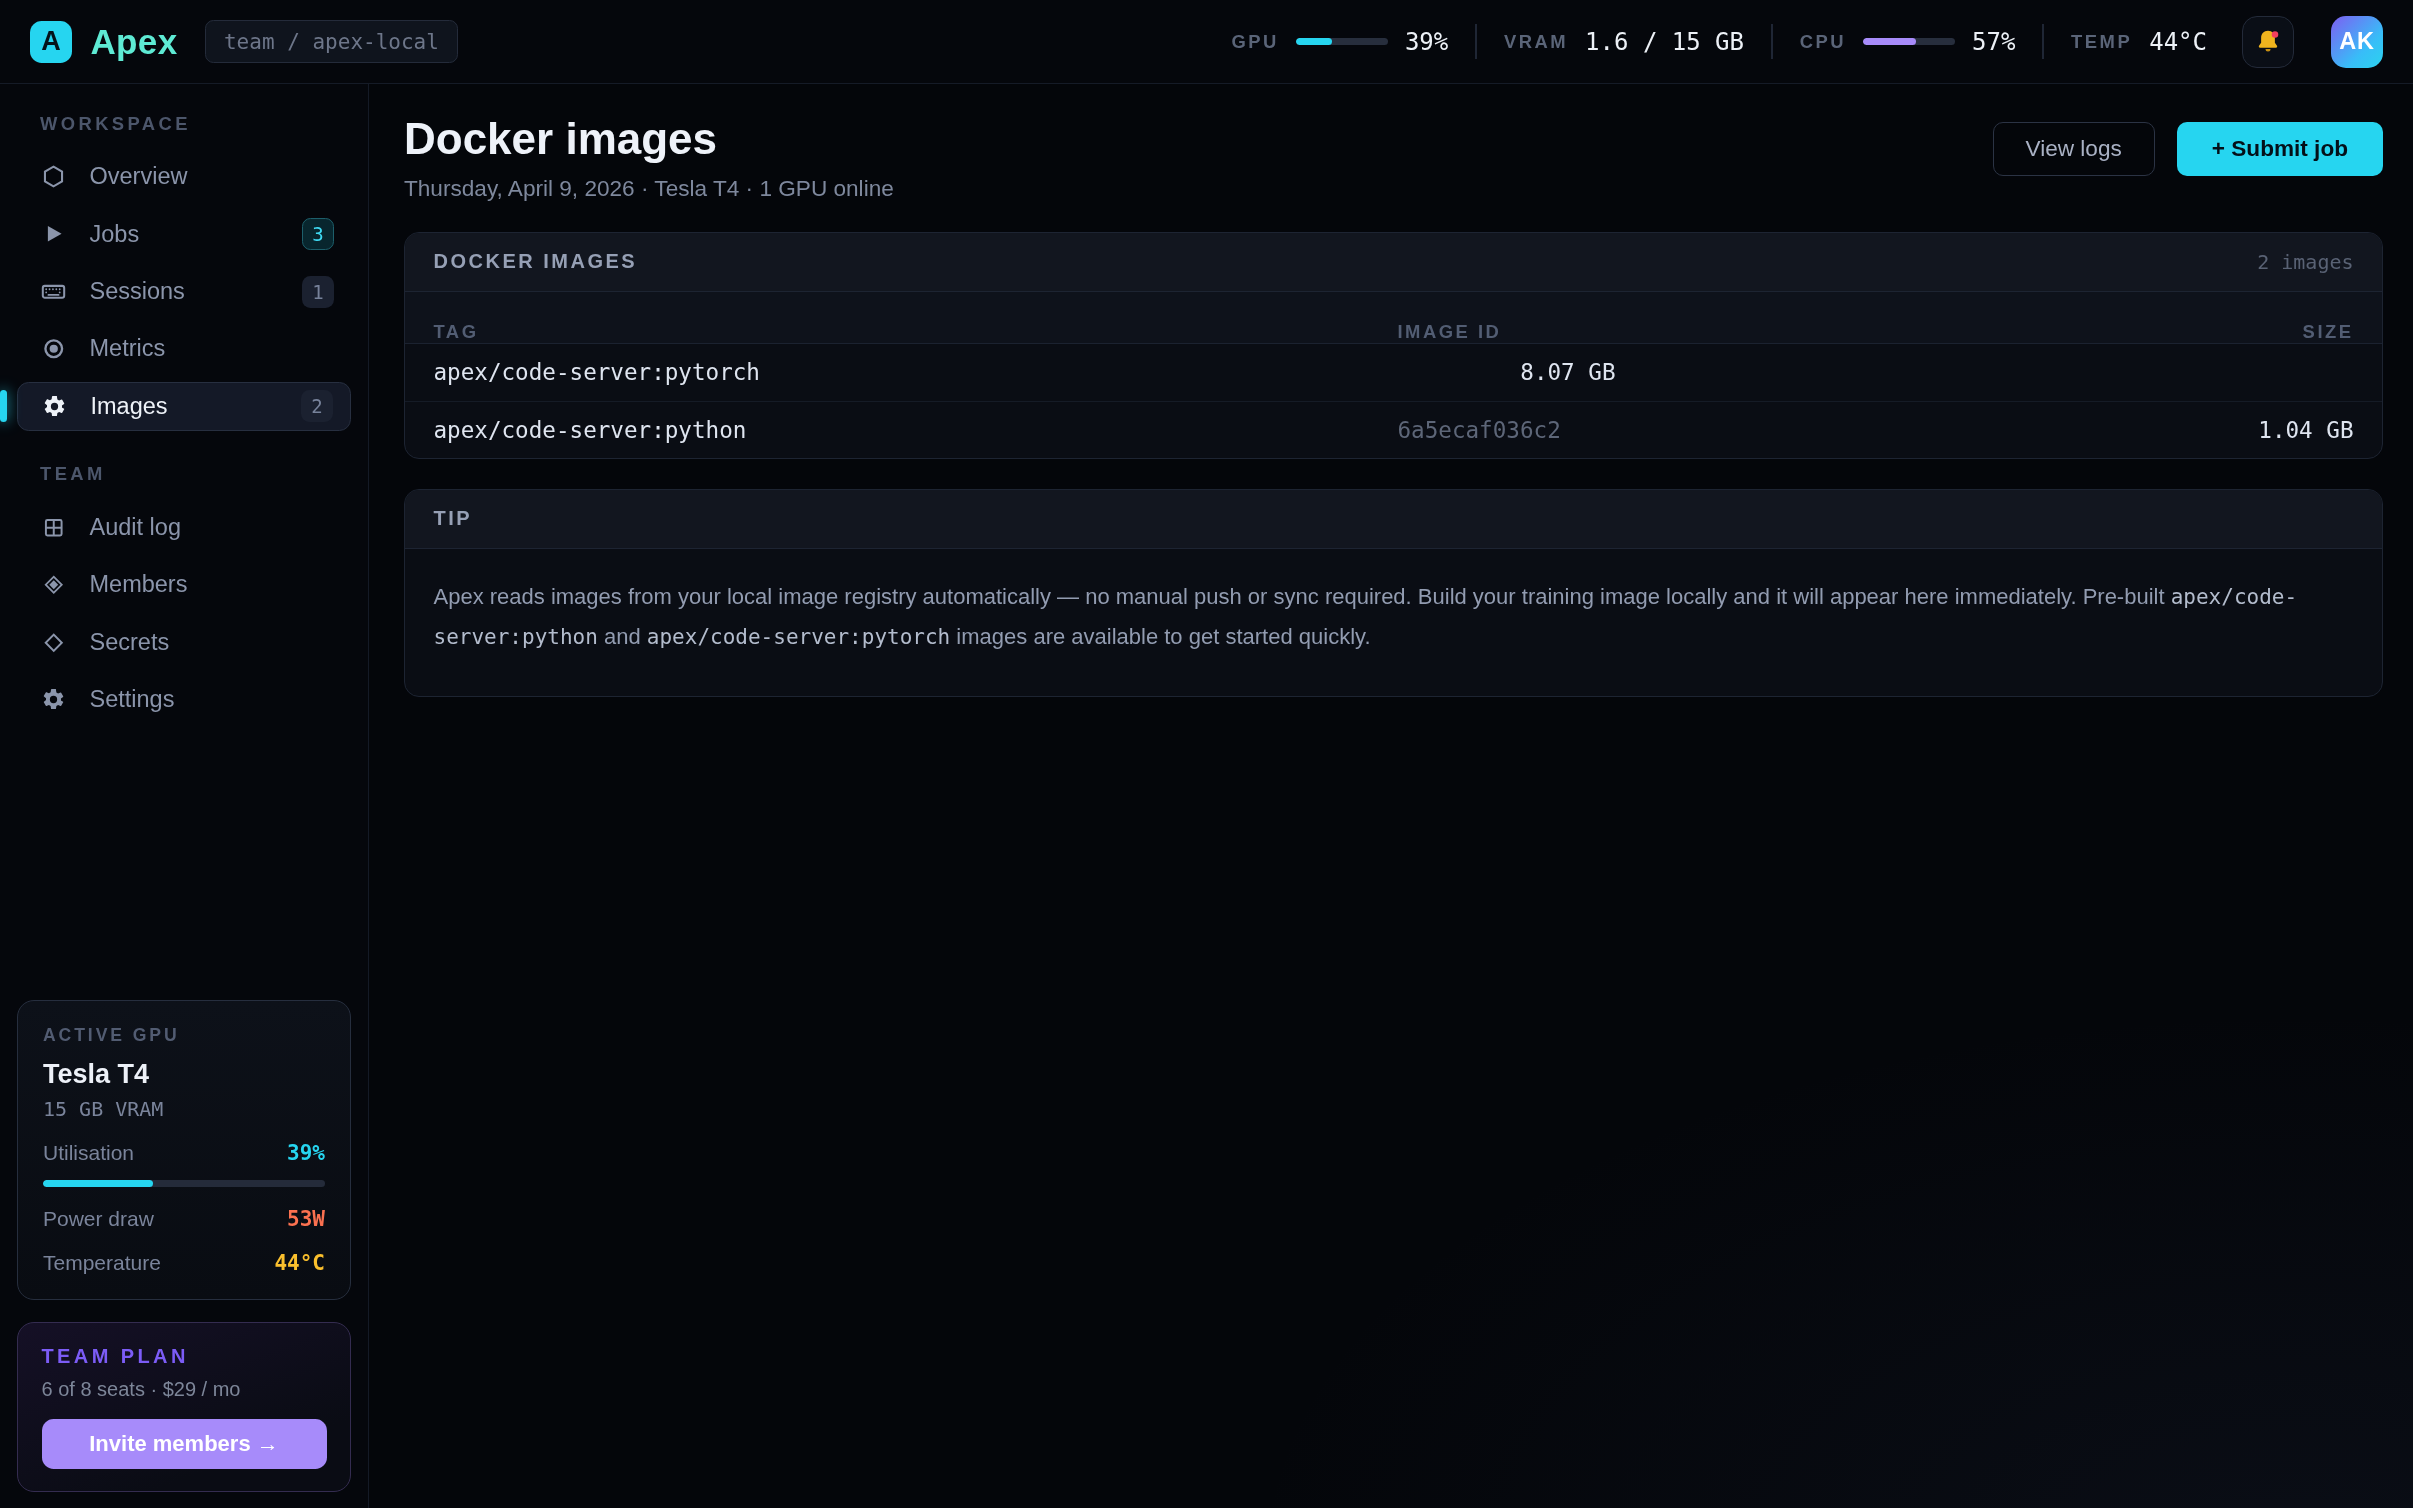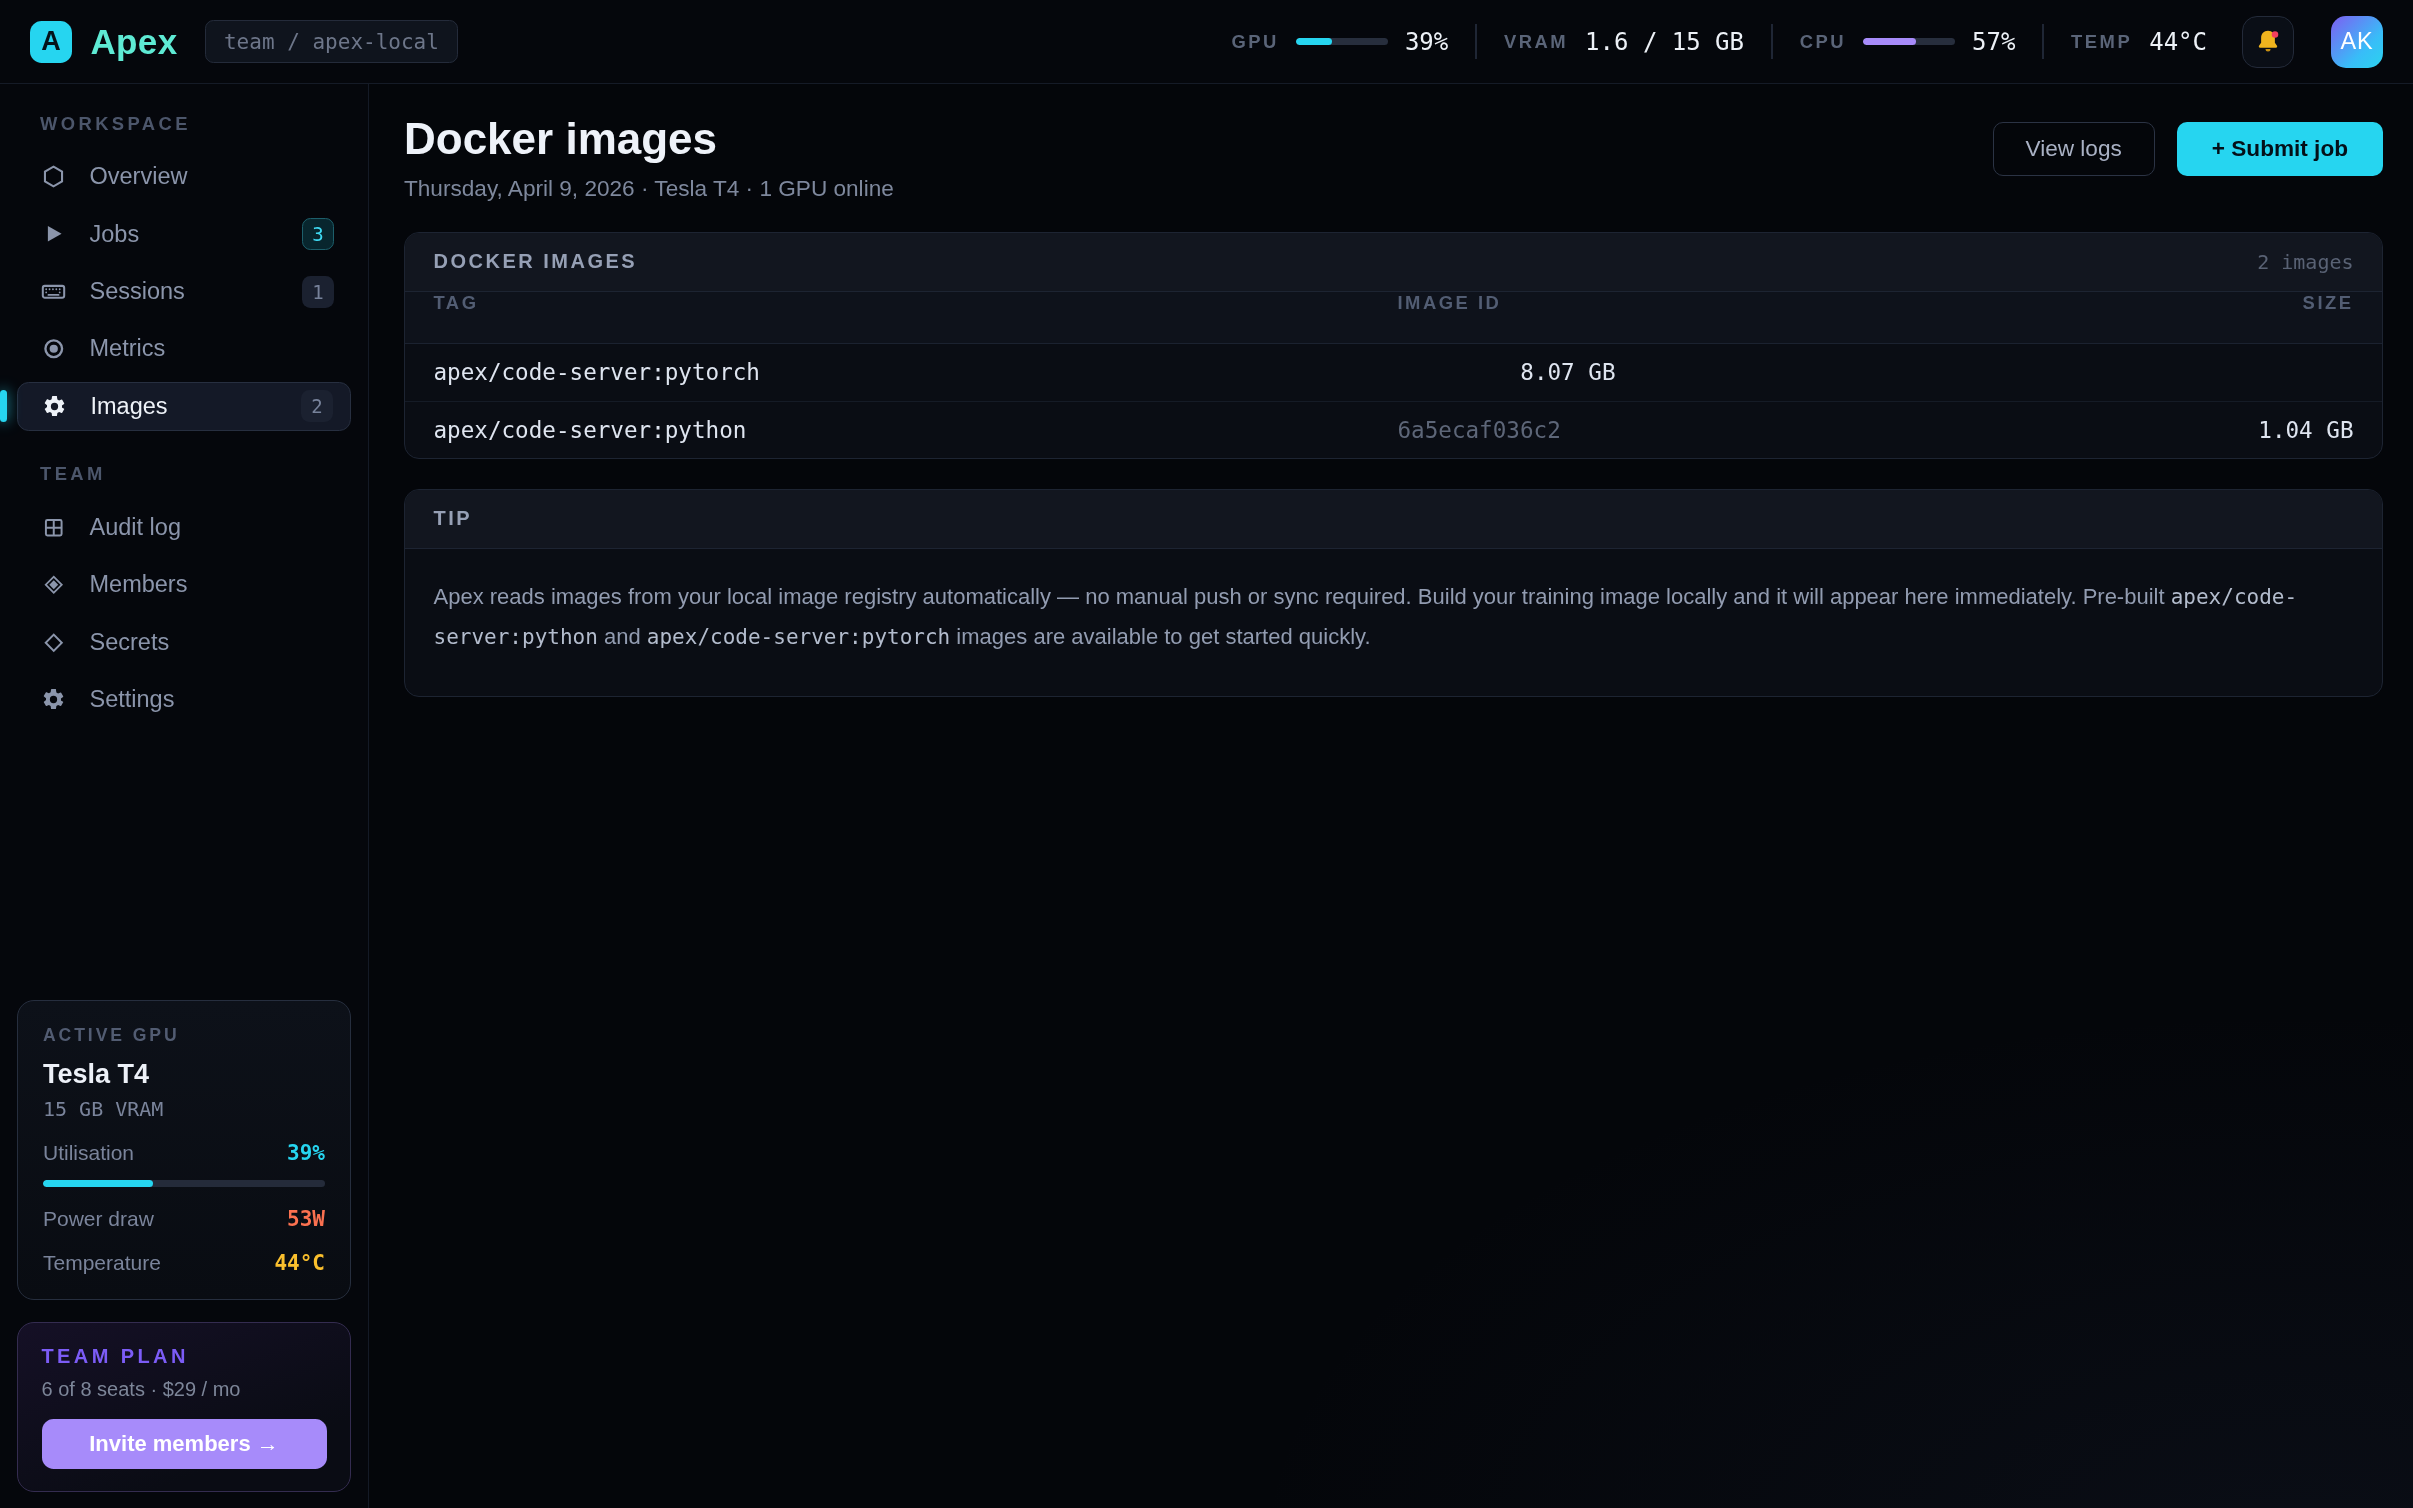--- a/index.html
+++ b/index.html
@@ -29,21 +29,21 @@
   .meter{width:92px;height:6.7px;border-radius:4.2px;background:#272e3d;overflow:hidden;display:inline-block}
   .meter .fill{display:block;height:100%;border-radius:4.2px}
   .fill.accent{background:var(--accent)}
   .fill.purple{background:var(--purple)}
   .stat-value{font-family:"DejaVu Sans Mono",monospace;font-size:24px;color:#edf1f7}
   .vdiv{width:1.7px;height:35px;background:#1f2635;margin:0 27px}
   .bell-btn{margin-left:35px;width:52px;height:52px;border-radius:15px;background:#0a0e16;
     border:1.7px solid #232a39;display:flex;align-items:center;justify-content:center;cursor:pointer;flex:none}
   .avatar{margin-left:37px;width:52px;height:52px;border-radius:15px;cursor:pointer;flex:none;
     background:linear-gradient(135deg,#7e5ef2 0%,#38bdf8 65%,#2bd3ee 100%);
-    display:flex;align-items:center;justify-content:center;font-weight:400;font-size:23.5px;color:#fff;letter-spacing:0.8px}
+    display:flex;align-items:center;justify-content:center;font-weight:700;font-size:23.5px;color:#fff;letter-spacing:0.8px}
 
   
   .shell{display:flex;height:1425px}
 
   
   .sidebar{width:369px;flex:none;background:#05070c;border-right:1.7px solid #141a26;
     display:flex;flex-direction:column;padding:17px 0 17px}
   .section-label{font-size:18.4px;letter-spacing:3.4px;font-weight:700;color:#4c566b;margin:11.7px 0 13.4px 40px}
   .section-label.second{margin-top:28.5px}
   .nav-item{position:relative;height:49px;margin:4.2px 17px;border-radius:11.7px;display:flex;align-items:center;
@@ -85,21 +85,21 @@
   .ghost-btn{height:54px;padding:0 32px;border-radius:10px;border:1.7px solid #2b3344;background:transparent;
     color:#a9b1c4;font-size:22.6px;font-family:"Liberation Sans",sans-serif;cursor:pointer}
   .primary-btn{height:54px;padding:0 35px;border-radius:10px;border:none;background:var(--accent);
     color:#041019;font-size:22.6px;font-weight:800;font-family:"Liberation Sans",sans-serif;cursor:pointer}
 
   .panel{margin-top:30px;border:1.7px solid #1d2432;border-radius:15px;overflow:hidden;background:#0a0d14;position:relative;z-index:1}
   .panel-head{height:59px;display:flex;align-items:center;justify-content:space-between;padding:0 28.5px;
     background:#12161f;border-bottom:1.7px solid #1d2432}
   .panel-title{font-size:20px;font-weight:700;letter-spacing:2.5px;color:#96a0b5}
   .panel-count{font-family:"DejaVu Sans Mono",monospace;font-size:20px;color:#596274}
-  .thead{display:flex;align-items:flex-start;height:52px;padding:0 28.5px;background:#0e121b;
+  .thead{display:flex;align-items:flex-end;height:52px;padding:0 28.5px;background:#0e121b;
     border-bottom:1.7px solid #1b2230;color:#525d73;font-size:18.4px;font-weight:700;letter-spacing:2.5px}
   .trow{display:flex;align-items:center;height:57px;padding:0 28.5px;font-size:22.6px;cursor:pointer}
   .trow + .trow{border-top:1.7px solid #151b26}
   .col.tag{width:964px}
   .col.id{flex:1}
   .col.size{width:218px;text-align:right}
   .trow .tag{color:#dfe5f0} .trow .id{color:#5d6678} .trow .size{color:#dfe5f0}
 
   .tip-body{margin:0;padding:28.5px 28.5px 39px;font-size:22px;line-height:39px;color:#929cb1;max-width:1944px}
   .tip-body code{font-family:"DejaVu Sans Mono",monospace;color:#b3bccd;font-size:21px}

